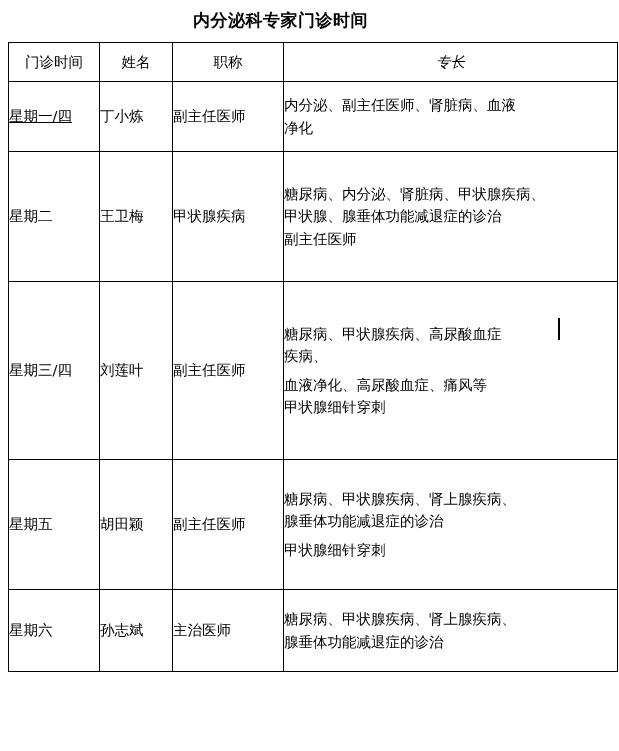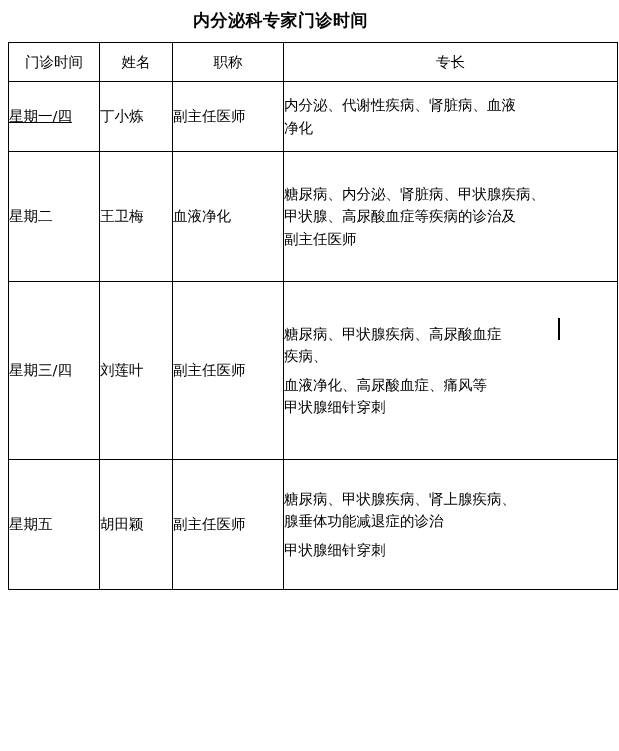--- a/index.html
+++ b/index.html
@@ -38,21 +38,21 @@
   table.schedule td, table.schedule th {
     border: 1px solid #000000;
     padding: 0;
     vertical-align: middle;
     font-weight: normal;
     font-size: 14.5px;
   }
   .col-time { width: 90px; }
   .col-name { width: 72px; }
   .col-title { width: 110px; text-align: center; }
-  .col-spec { width: 333px; }
+  .col-spec { width: 333px; font-style: italic; }
 
   thead td {
     text-align: center;
     height: 38px;
     font-size: 15px;
   }
   .cell-center {
     text-align: left;
     padding: 4px 2px;
   }
@@ -104,32 +104,32 @@
     </thead>
     <tbody>
 
       <tr class="row-h1">
         <td class="cell-center">
           <span class="underline-txt">星期一/四</span>
         </td>
         <td class="cell-center">丁小炼</td>
         <td class="cell-center">副主任医师</td>
         <td class="cell-spec">
-          <span class="line">内分泌、代谢性疾病、肾脏病、血液</span>
+          <span class="line">内分泌、副主任医师、肾脏病、血液</span>
           <span class="line">净化</span>
         </td>
       </tr>
 
       <tr class="row-h2">
         <td class="cell-center">星期二</td>
         <td class="cell-center">王卫梅</td>
-        <td class="cell-center">血液净化</td>
+        <td class="cell-center">甲状腺疾病</td>
         <td class="cell-spec">
           <span class="line">糖尿病、内分泌、肾脏病、甲状腺疾病、</span>
-          <span class="line">甲状腺、高尿酸血症等疾病的诊治及</span>
+          <span class="line">甲状腺、腺垂体功能减退症的诊治</span>
           <span class="line">副主任医师</span>
         </td>
       </tr>
 
       <tr class="row-h3">
         <td class="cell-center">星期三/四</td>
         <td class="cell-center">刘莲叶</td>
         <td class="cell-center">副主任医师</td>
         <td class="cell-spec">
           <span class="line">糖尿病、甲状腺疾病、高尿酸血症</span>
@@ -145,18 +145,27 @@
         <td class="cell-center">胡田颖</td>
         <td class="cell-center">副主任医师</td>
         <td class="cell-spec">
           <span class="line">糖尿病、甲状腺疾病、肾上腺疾病、</span>
           <span class="line">腺垂体功能减退症的诊治</span>
           <span class="gap"></span>
           <span class="line">甲状腺细针穿刺</span>
         </td>
       </tr>
 
+      <tr class="row-h5">
+        <td class="cell-center">星期六</td>
+        <td class="cell-center">孙志斌</td>
+        <td class="cell-center">主治医师</td>
+        <td class="cell-spec">
+          <span class="line">糖尿病、甲状腺疾病、肾上腺疾病、</span>
+          <span class="line">腺垂体功能减退症的诊治</span>
+        </td>
+      </tr>
 
     </tbody>
   </table>
 
   <div class="edge-mark"></div>
 </div>
 
 </body></html>

